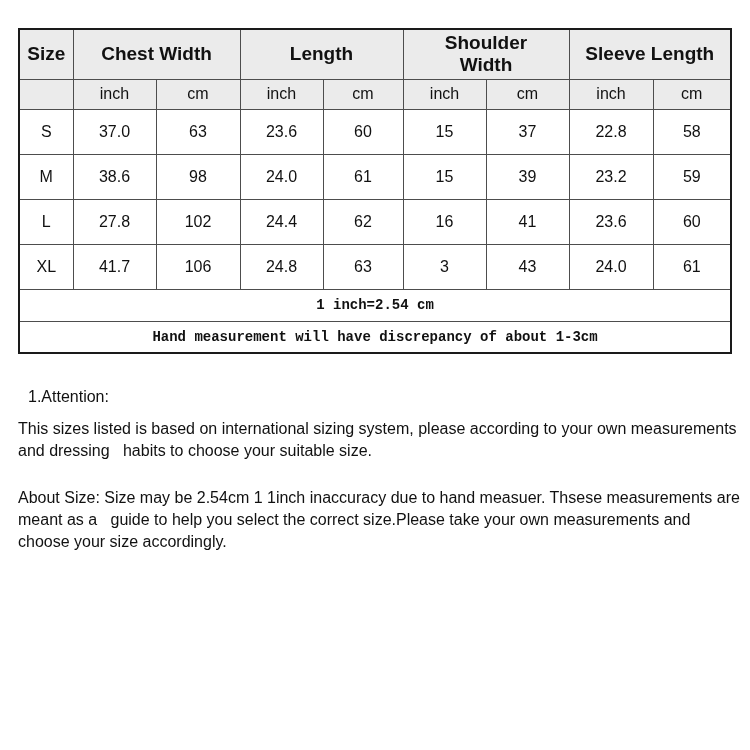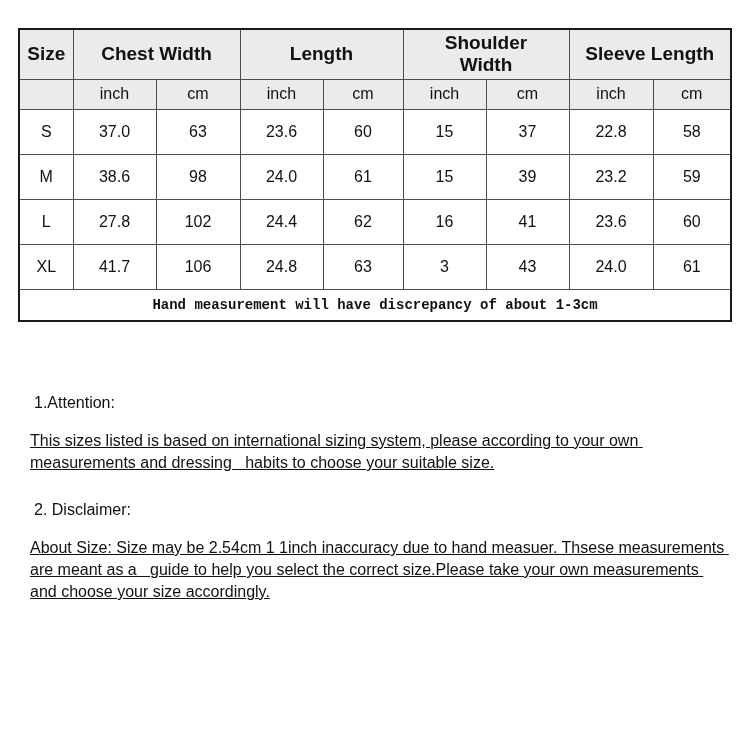--- a/index.html
+++ b/index.html
@@ -68,27 +68,26 @@
     position: absolute;
     left: 18px;
     top: 376px;
     width: 722px;
     font-size: 16px;
     line-height: 22px;
   }
   .note-section { margin: 0 0 25px 0; }
   .note-heading {
     font-weight: normal;
-    margin: 16px;
+    margin: 10px;
     white-space: pre-wrap;
   }
   .note-body {
-    margin: 12px;
+    margin: 0;
     white-space: pre-wrap;
-    text-decoration: underline;
   }
 </style>
 </head>
 <body>
 
 <div class="page" style="--bg: #ffffff; --text: #111111; --header-bg: #ebebeb; --border-inner: #4d4d4d; --border-outer: #1a1a1a;">
 
   <table class="size-table">
     <colgroup>
       <col style="width:54px">
@@ -160,29 +159,31 @@
         <td>41.7</td>
         <td>106</td>
         <td>24.8</td>
         <td>63</td>
         <td>3</td>
         <td>43</td>
         <td>24.0</td>
         <td>61</td>
       </tr>
       <tr class="note-row">
+        <td colspan="9">1 inch=2.54 cm</td>
+      </tr>
+      <tr class="note-row">
         <td colspan="9">Hand measurement will have discrepancy of about 1-3cm</td>
       </tr>
     </tbody>
   </table>
 
   <div class="notes-text">
     <div class="note-section">
       <p class="note-heading">1.Attention:</p>
       <p class="note-body">This sizes listed is based on international sizing system, please according to your own measurements and dressing   habits to choose your suitable size.</p>
     </div>
     <div class="note-section">
-      <p class="note-heading">2. Disclaimer:</p>
       <p class="note-body">About Size: Size may be 2.54cm 1 1inch inaccuracy due to hand measuer. Thsese measurements are meant as a   guide to help you select the correct size.Please take your own measurements and choose your size accordingly.</p>
     </div>
   </div>
 
 </div>
 
 </body></html>

